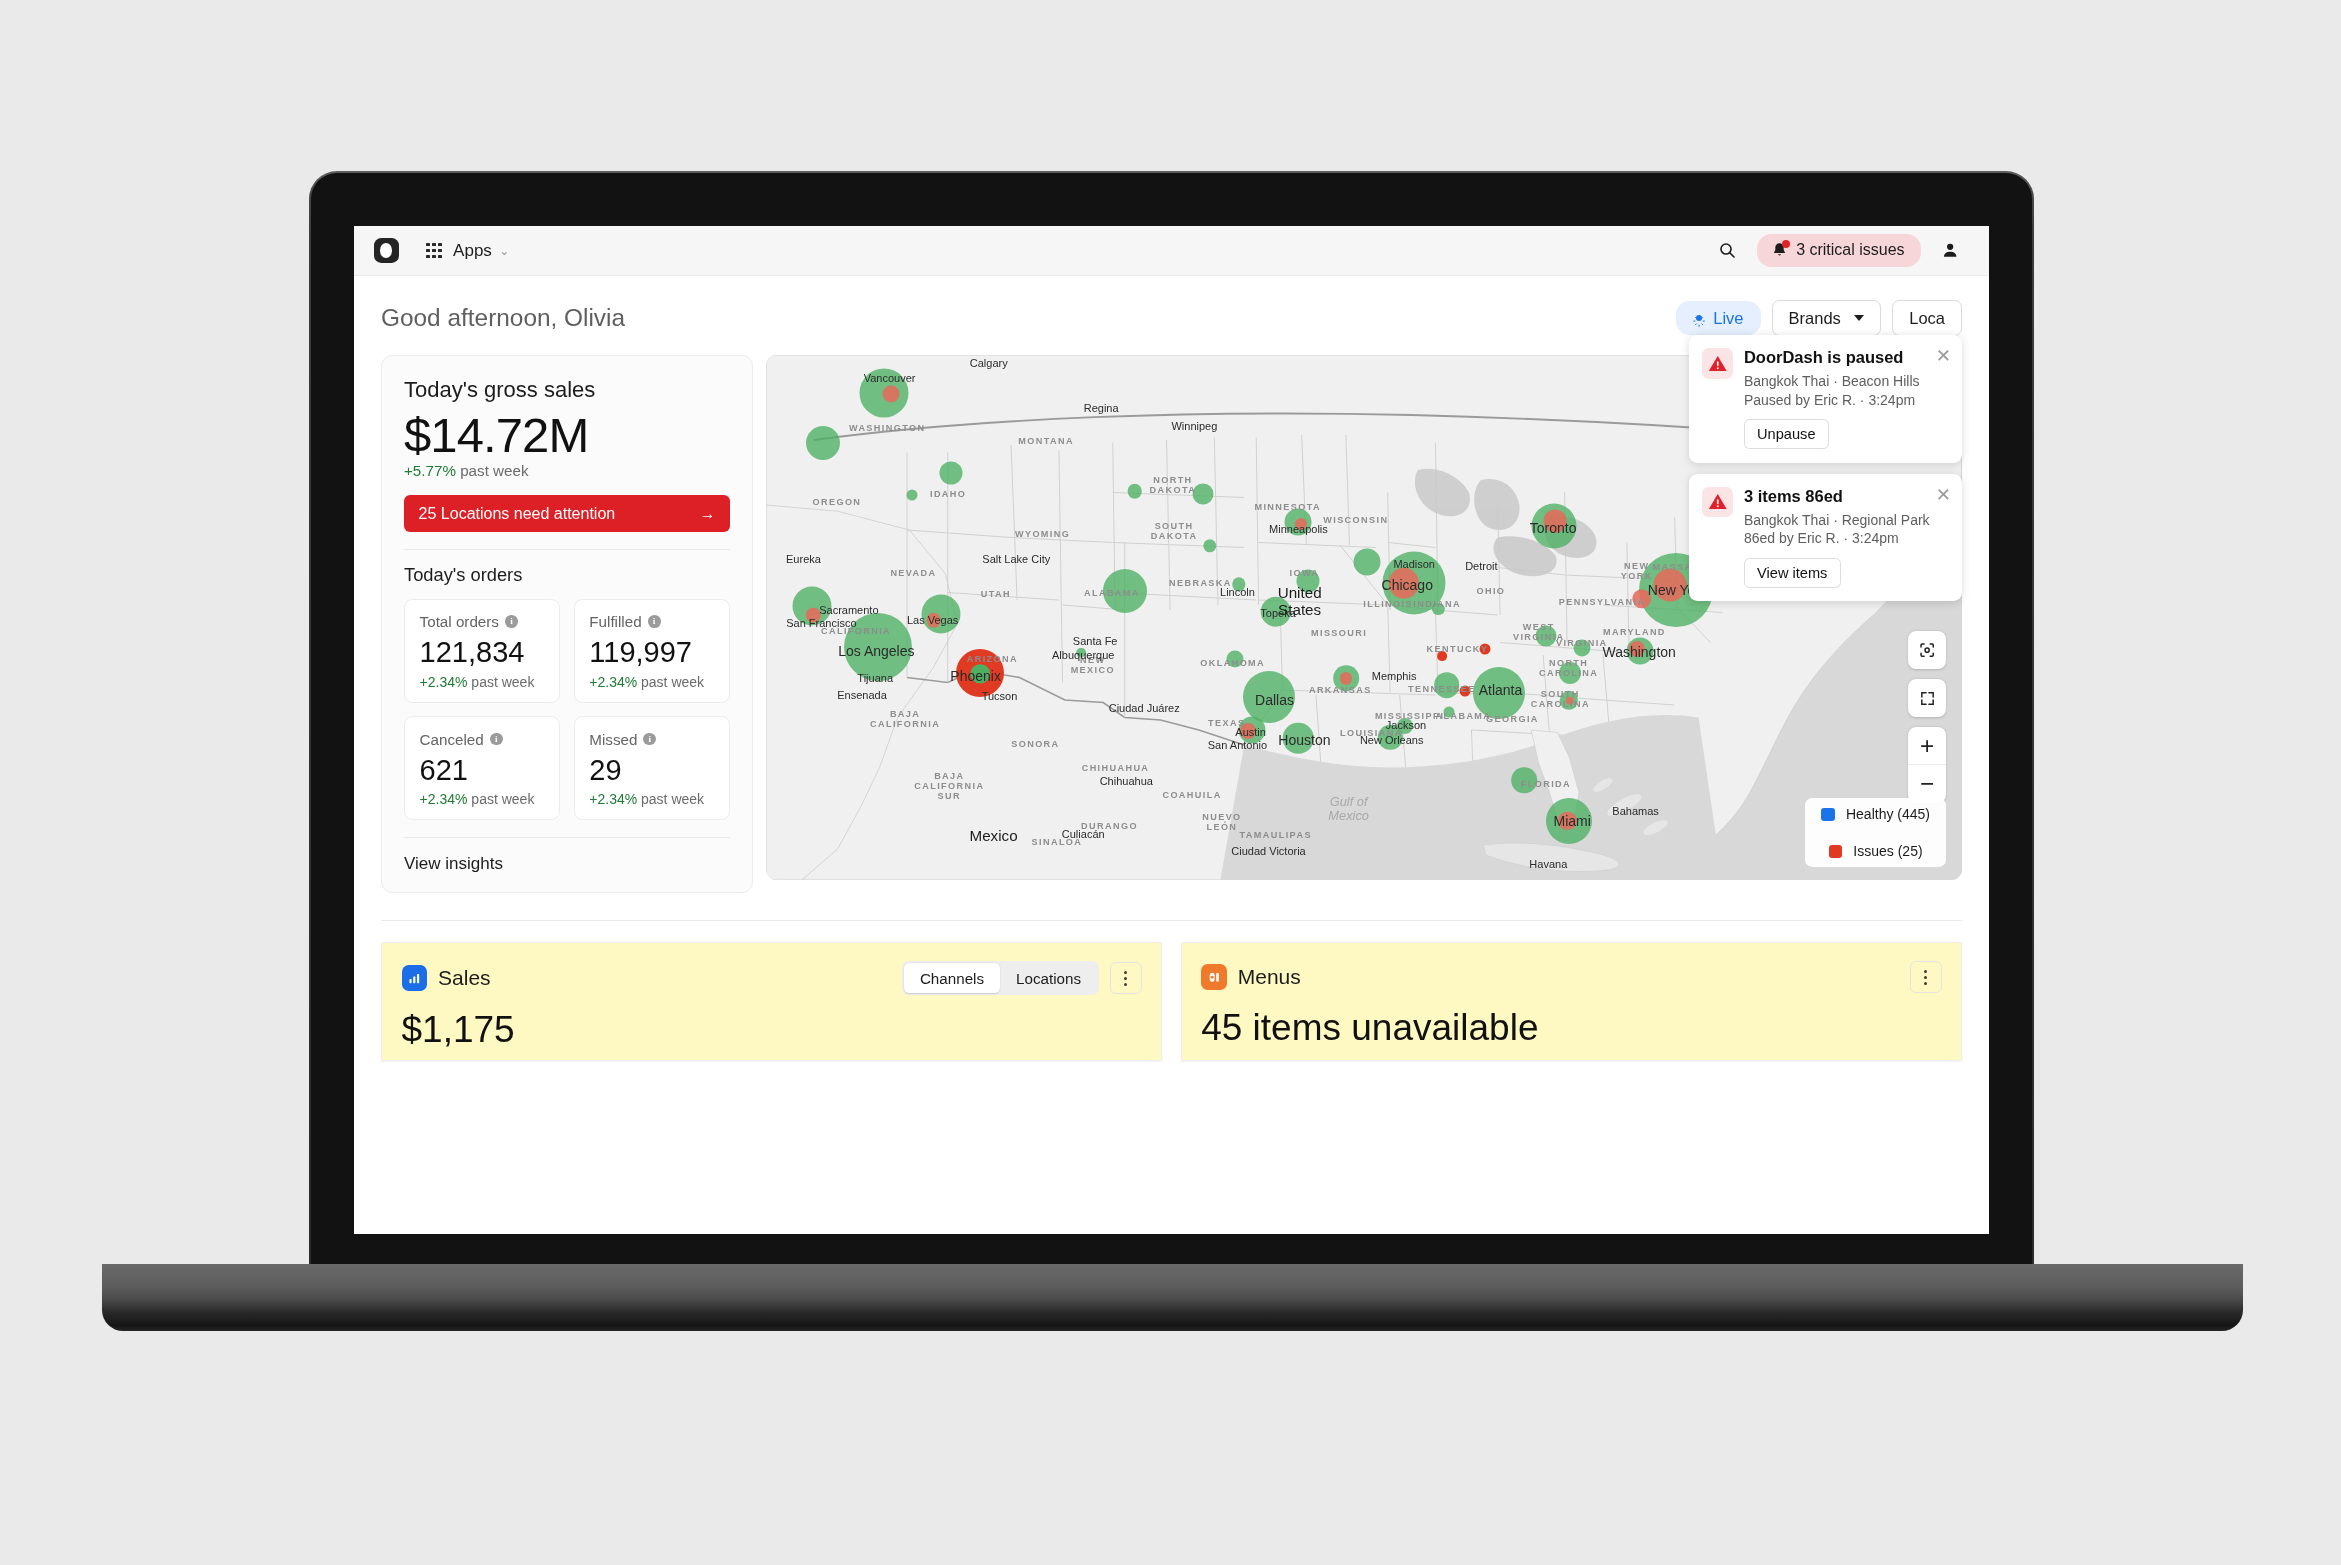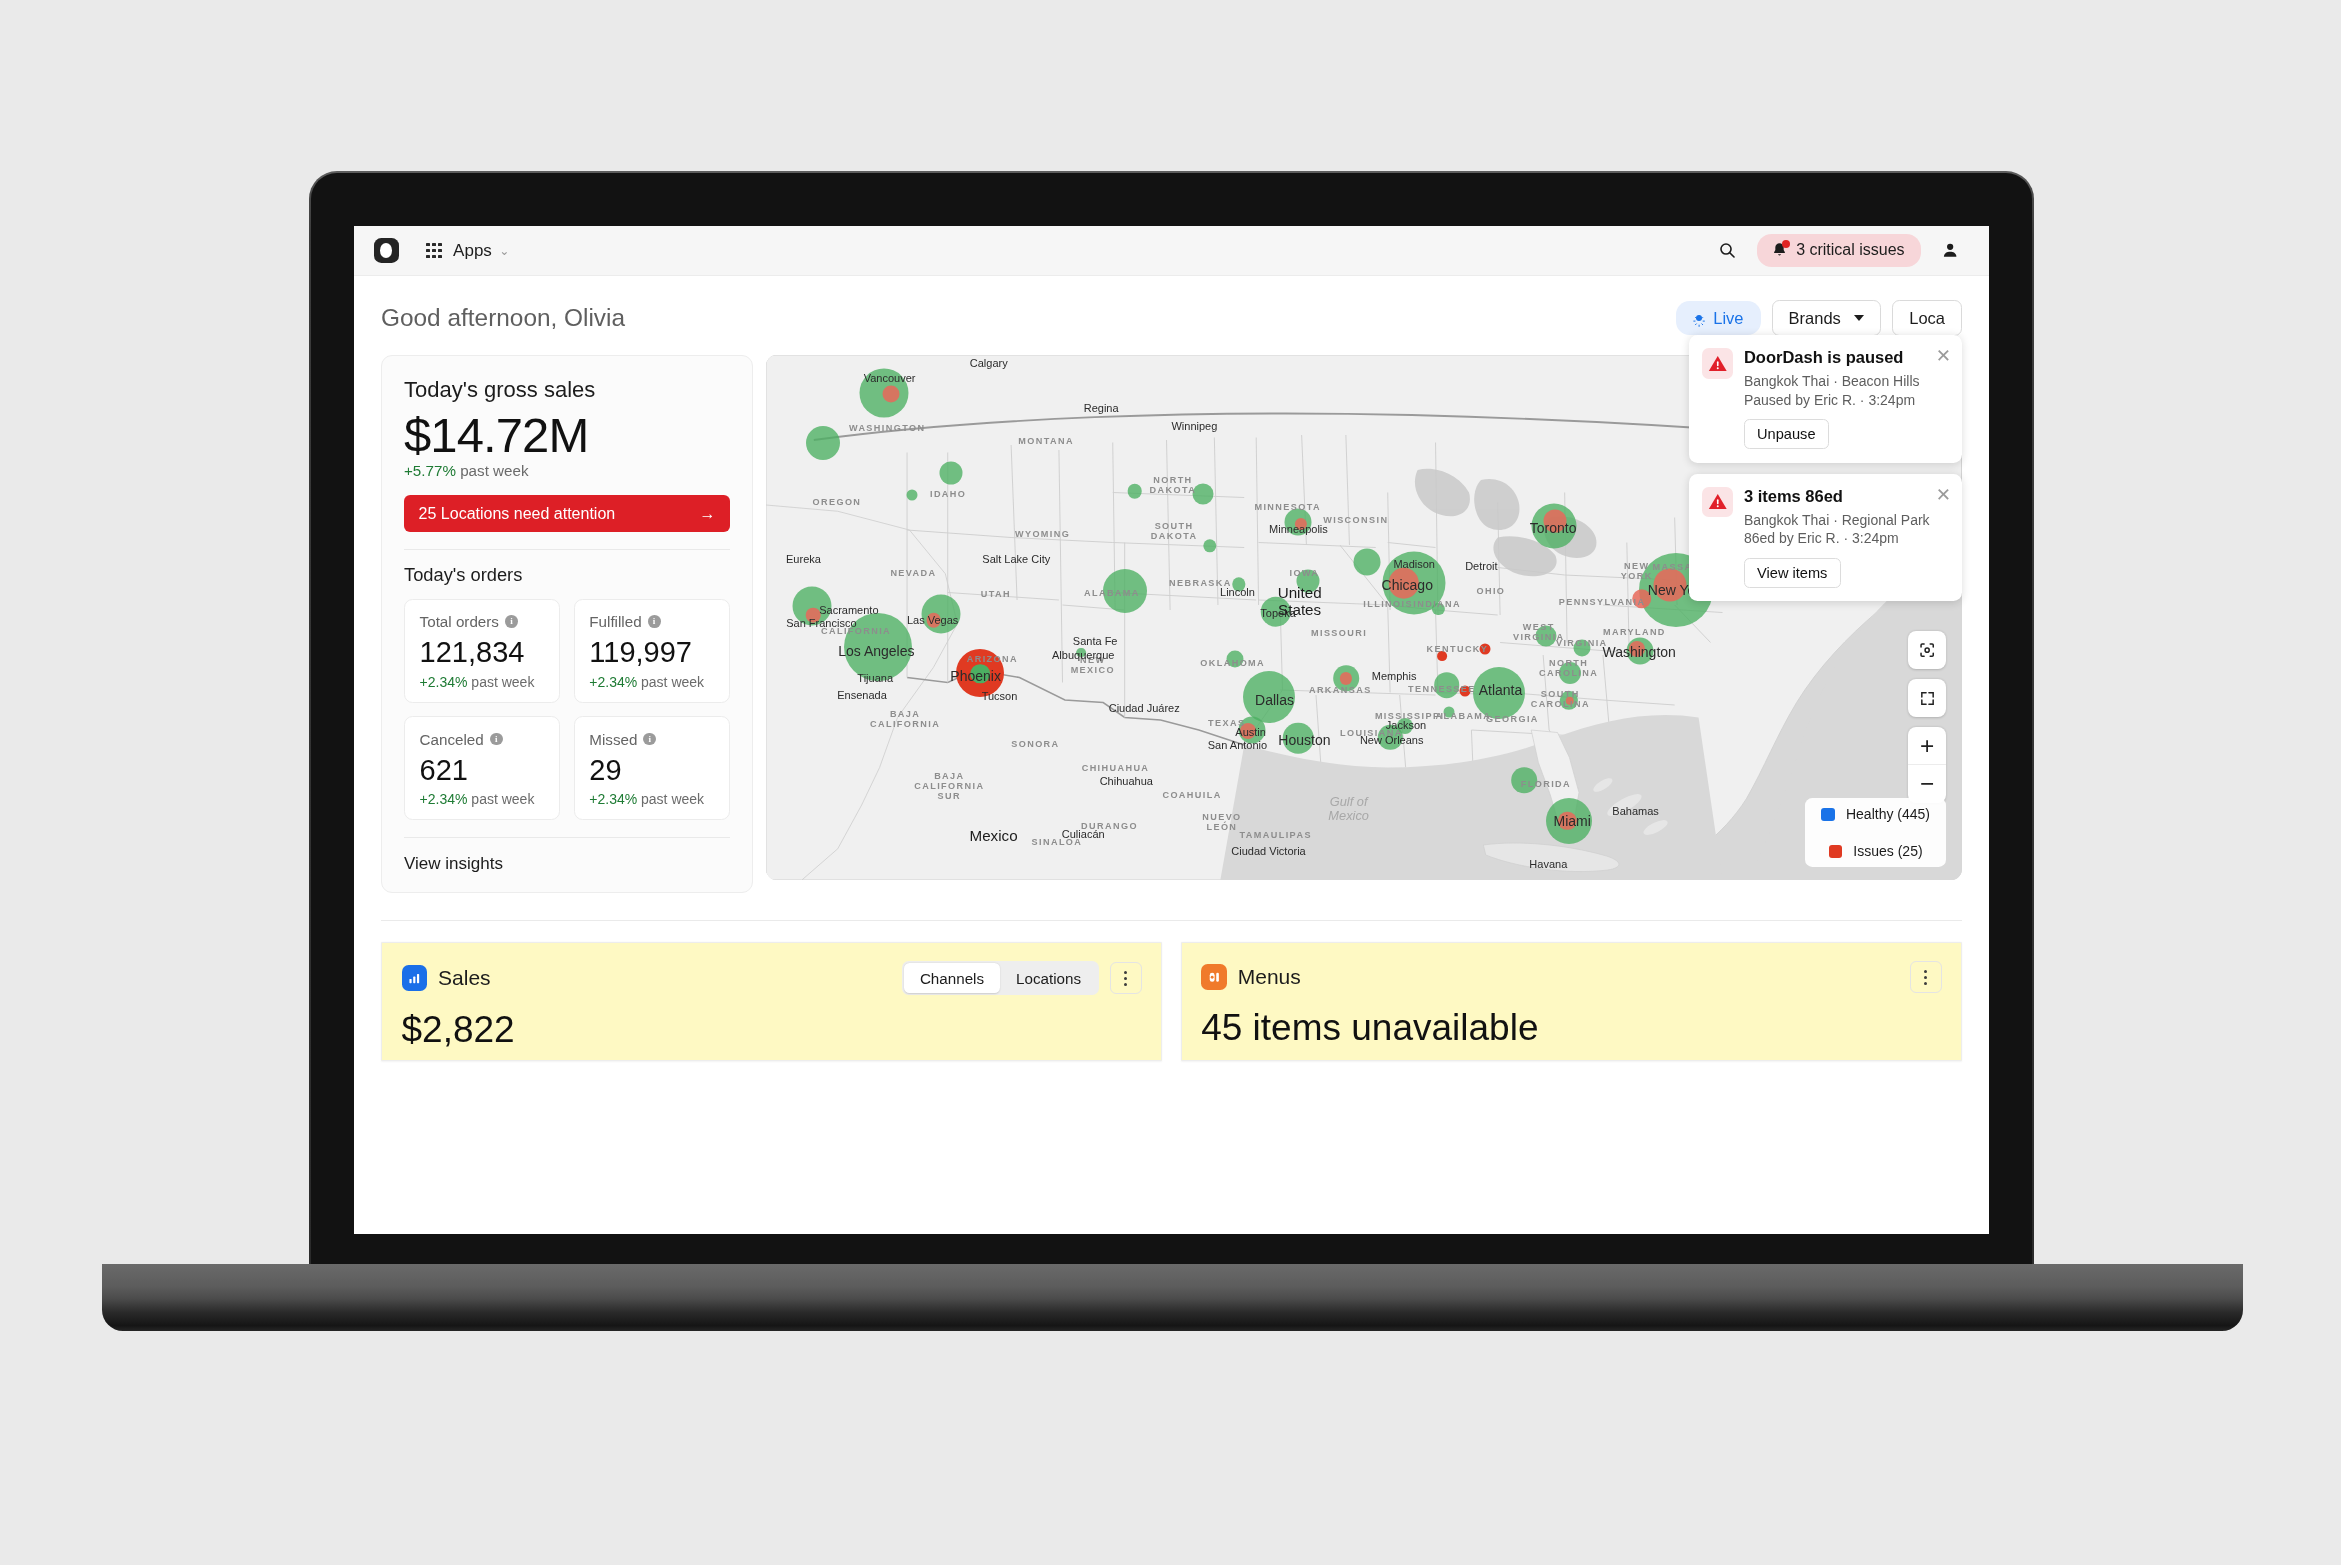--- a/index.html
+++ b/index.html
@@ -719,21 +719,21 @@
             <div class="seg">
               <div class="on">Channels</div>
               <div>Locations</div>
             </div>
             <div class="kebab">
                 <i></i>
                 <i></i>
                 <i></i>
               </div>
           </div>
-          <div class="p-big">$2,822</div>
+          <div class="p-big">$1,175</div>
         </div>
 
         <div class="panel">
           <div class="panel-head">
             <div class="p-ico orange">
               <svg width="14.6" height="14.6" viewBox="0 0 24 24" fill="#fff">
                 <rect x="4.5" y="4.5" width="8" height="15" rx="4"></rect>
                 <circle cx="8.5" cy="12" r="2.4" fill="#f07a2b"></circle>
                 <rect x="15.2" y="4.5" width="4.3" height="15" rx="2.1"></rect>
               </svg>

